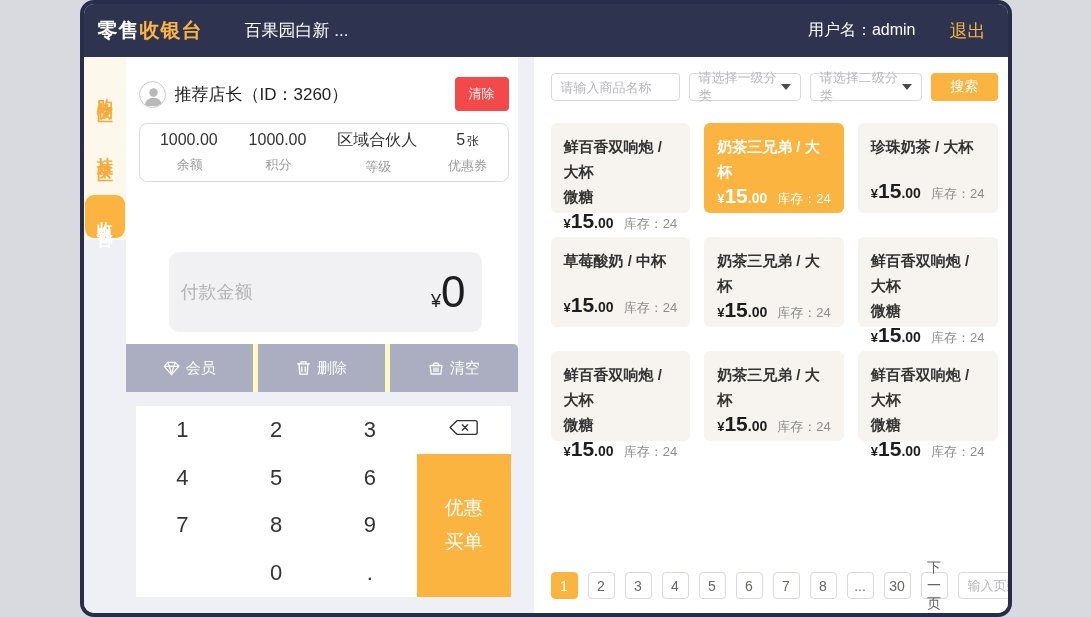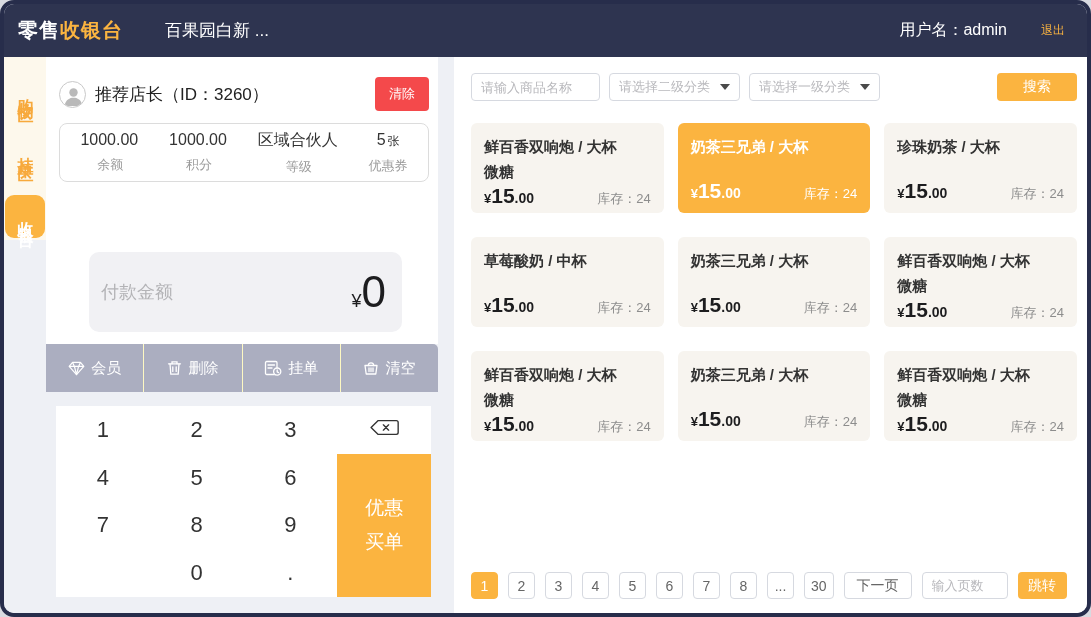--- a/index.html
+++ b/index.html
@@ -1,29 +1,29 @@
 <!DOCTYPE html>
 <html><head>
 <meta charset="utf-8">
 <style>
   * { margin:0; padding:0; box-sizing:border-box; }
   html,body { background:#d8dae0; font-family:"Liberation Sans","DejaVu Sans",sans-serif; }
   .window{
-    width:1091px; height:617px; margin:0 auto; position:relative;
+    width:932px; height:617px; margin:0 auto; position:relative;
     background:#eef0f5; border:4px solid #272d4b; border-radius:14px; overflow:hidden;
     display:flex; flex-direction:column;
   }
   
   .header{ height:53px; flex:0 0 53px; background:#2e3450; display:flex; align-items:center; padding:0 22px 0 14px; }
   .brand{ font-size:20px; font-weight:bold; color:#fff; letter-spacing:1px;}
   .brand .accent{ color:#fbb440; }
   .store-name{ color:#fff; font-size:17px; margin-left:42px; }
   .header-right{ margin-left:auto; display:flex; align-items:center; }
   .username{ color:#fff; font-size:16px; }
-  .logout{ color:#fbb440; font-size:12px; margin-left:34px; cursor:pointer; }
+  .logout{ color:#fbb440; font-size:18px; margin-left:34px; cursor:pointer; }
 
   .body{ flex:1; display:flex; min-height:0; }
 
   
   .sidebar{ width:42px; flex:0 0 42px; display:flex; flex-direction:column; align-items:center; background:#eef0f5; }
   .sidebar-top{ background:#fdf8ec; width:100%; display:flex; flex-direction:column; align-items:center; padding-bottom:2px; }
   .side-tab{ writing-mode:vertical-rl; text-orientation:upright; letter-spacing:5px;
     font-size:16px; font-weight:bold; color:#f7a93c; cursor:pointer; }
   .side-tab.t1{ margin-top:28px; }
   .side-tab.t2{ margin-top:44px; }
@@ -46,21 +46,21 @@
   .stat-label{ font-size:13px; color:#9b9b9b; margin-top:7px; }
   .payment-box{ margin:70px 27px 0 30px; height:80px; background:#f1f1f4; border-radius:10px;
     display:flex; align-items:center; padding:0 16px 0 12px;gap:8px; }
   .payment-placeholder{ font-size:18px; color:#b3b3b6; }
   .payment-amount{ margin-left:auto; color:#1d1d1f; display:flex; align-items:baseline; }
   .payment-currency{ font-size:18px; }
   .payment-value{ font-size:44px; font-weight:400; line-height:1; }
 
   .toolbar{ height:48px; flex:0 0 48px; background:#abaec0; display:flex; border-radius:0 5px 0 0;}
   .tool-btn{ flex:1; display:flex; align-items:center; justify-content:center; gap:6px;
-    color:#fff; font-size:15px; cursor:pointer; border-right:1px solid #fef9c3; }
+    color:#fff; font-size:15px; cursor:pointer; border-right:5px solid #fef9c3; }
   .tool-btn:last-child{ border-right:none; }
   .tool-btn svg{ display:block; }
 
   .keypad-zone{ flex:1; background:#eef0f5; padding:14px 7px 0 10px; }
   .keypad{ background:#fff; height:191px; display:grid;
     grid-template-columns:repeat(4,1fr); grid-template-rows:repeat(4,1fr); }
   .key{ display:flex; align-items:center; justify-content:center; font-size:22px; color:#333; cursor:pointer; }
   .key-action{ grid-column:4; grid-row:2 / 5; background:#fbb440; color:#fff; font-size:19px;
     display:flex; flex-direction:column; align-items:center; justify-content:center; gap:8px; cursor:pointer; }
 
@@ -186,31 +186,20 @@
               <path d="M1.5 3.8 H13.5"></path>
                 <path d="M5 3.8 V1.8 H10 V3.8"></path>
               <path d="M3 3.8 L3.8 14.2 H11.2 L12 3.8"></path>
               <path d="M5.8 6.8 V11.4 M9.2 6.8 V11.4"></path>
             </svg>
           </span>
           <span>删除</span>
         </div>
         <div class="tool-btn">
           <span>
-            <svg width="18" height="16" viewBox="0 0 18 16" fill="none" stroke="#fff" stroke-width="1.3" stroke-linecap="round">
-              <rect x="1.5" y="1.5" width="11.5" height="13" rx="1.2"></rect>
-              <path d="M4 5 H10.5 M4 8 H8"></path>
-              <circle cx="13.2" cy="11.6" r="3.6" fill="#abaec0"></circle>
-              <path d="M13.2 9.9 V11.8 L14.6 12.6"></path>
-            </svg>
-          </span>
-          <span>挂单</span>
-        </div>
-        <div class="tool-btn">
-          <span>
             <svg width="16" height="16" viewBox="0 0 16 16" fill="none" stroke="#fff" stroke-width="1.3" stroke-linecap="round" stroke-linejoin="round">
               <path d="M5.3 5.5 A2.7 2.7 0 0 1 10.7 5.5"></path>
               <path d="M2 5.5 H14 L12.8 14 H3.2 Z"></path>
               <path d="M6 8 V11.5 M8 8 V11.5 M10 8 V11.5"></path>
             </svg>
           </span>
           <span>清空</span>
         </div>
       </div>
 
@@ -241,25 +230,25 @@
           <div class="key">0</div>
           <div class="key">.</div>
         </div>
       </div>
     </div>
 
     <div class="right-panel">
       <div class="search-row">
         <input class="text-input name-input" placeholder="请输入商品名称" style="">
         <div class="select">
+          <span class="select-text">请选择一级分类</span>
+          <span class="caret"></span>
+        </div>
+        <div class="select">
           <span class="select-text">请选择二级分类</span>
-          <span class="caret"></span>
-        </div>
-        <div class="select">
-          <span class="select-text">请选择一级分类</span>
           <span class="caret"></span>
         </div>
         <button class="search-btn">搜索</button>
       </div>
 
       <div class="product-grid">
         <div class="card">
           <div class="card-name"><span>鲜百香双响炮 / 大杯</span><span class="card-line2">微糖</span></div>
           <div class="card-bottom">
             <span class="price">

